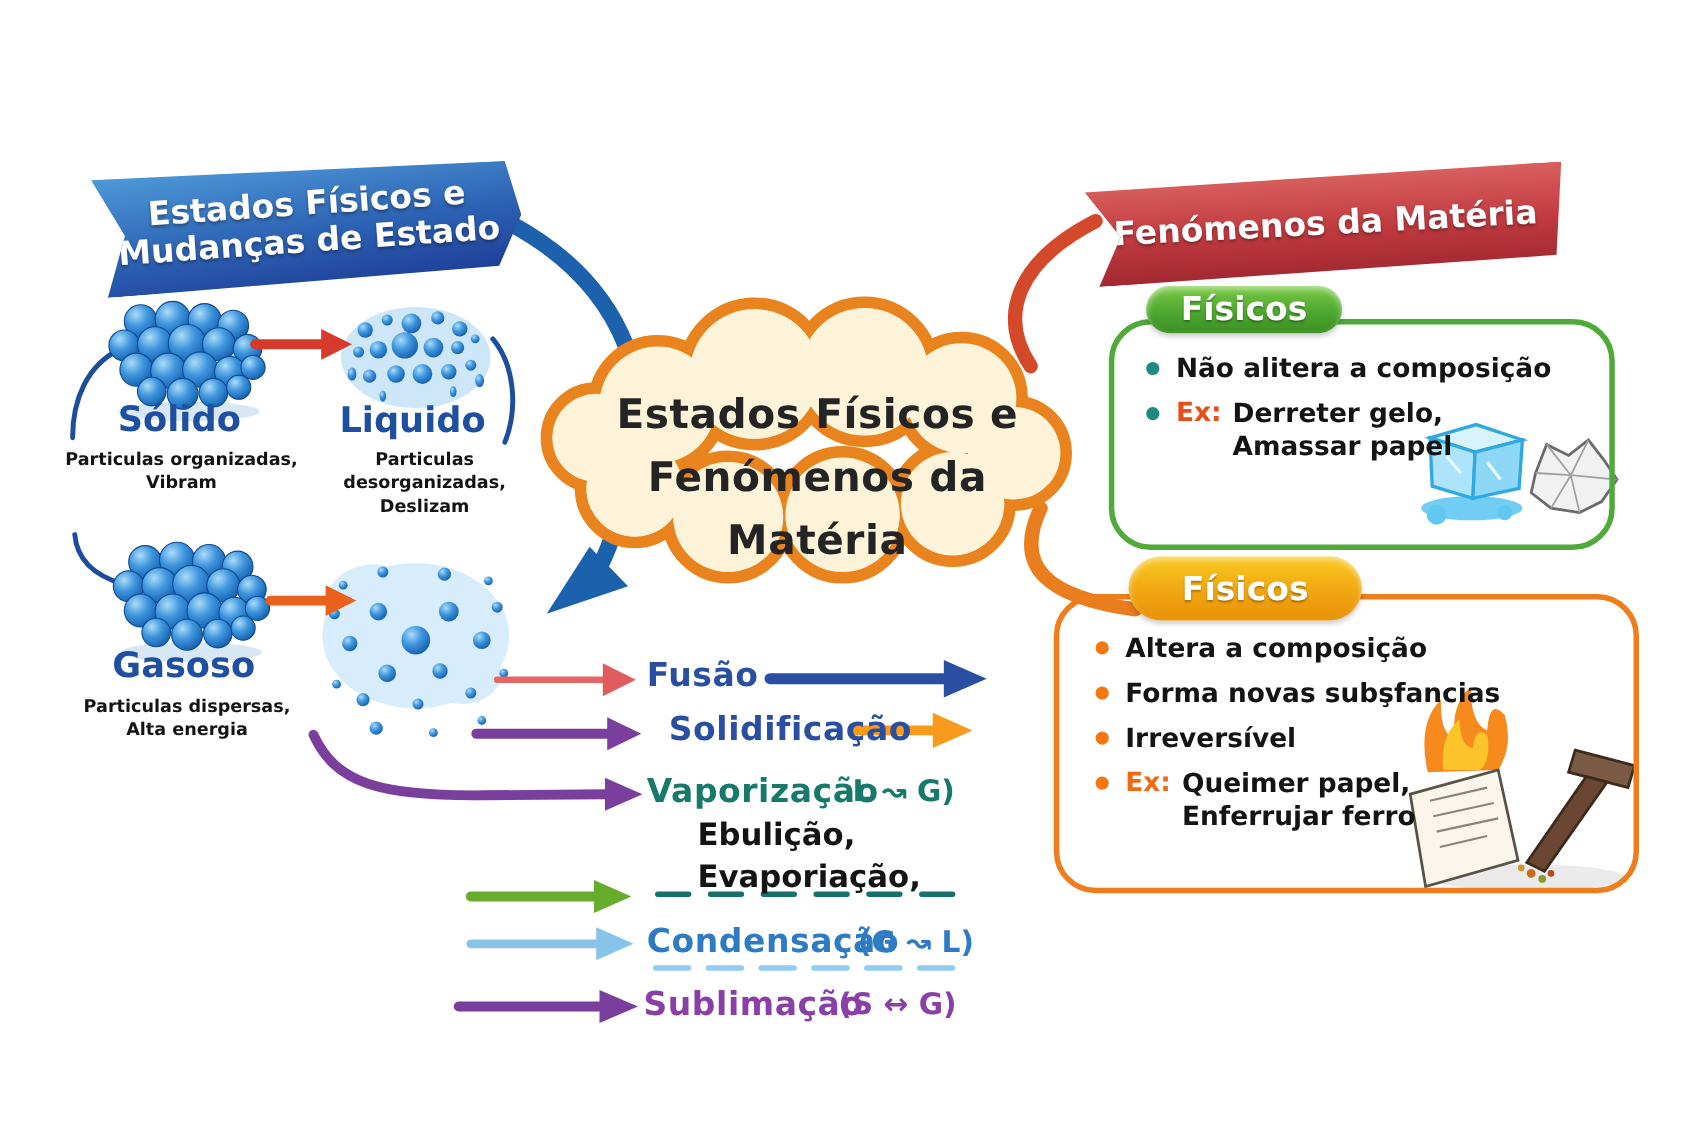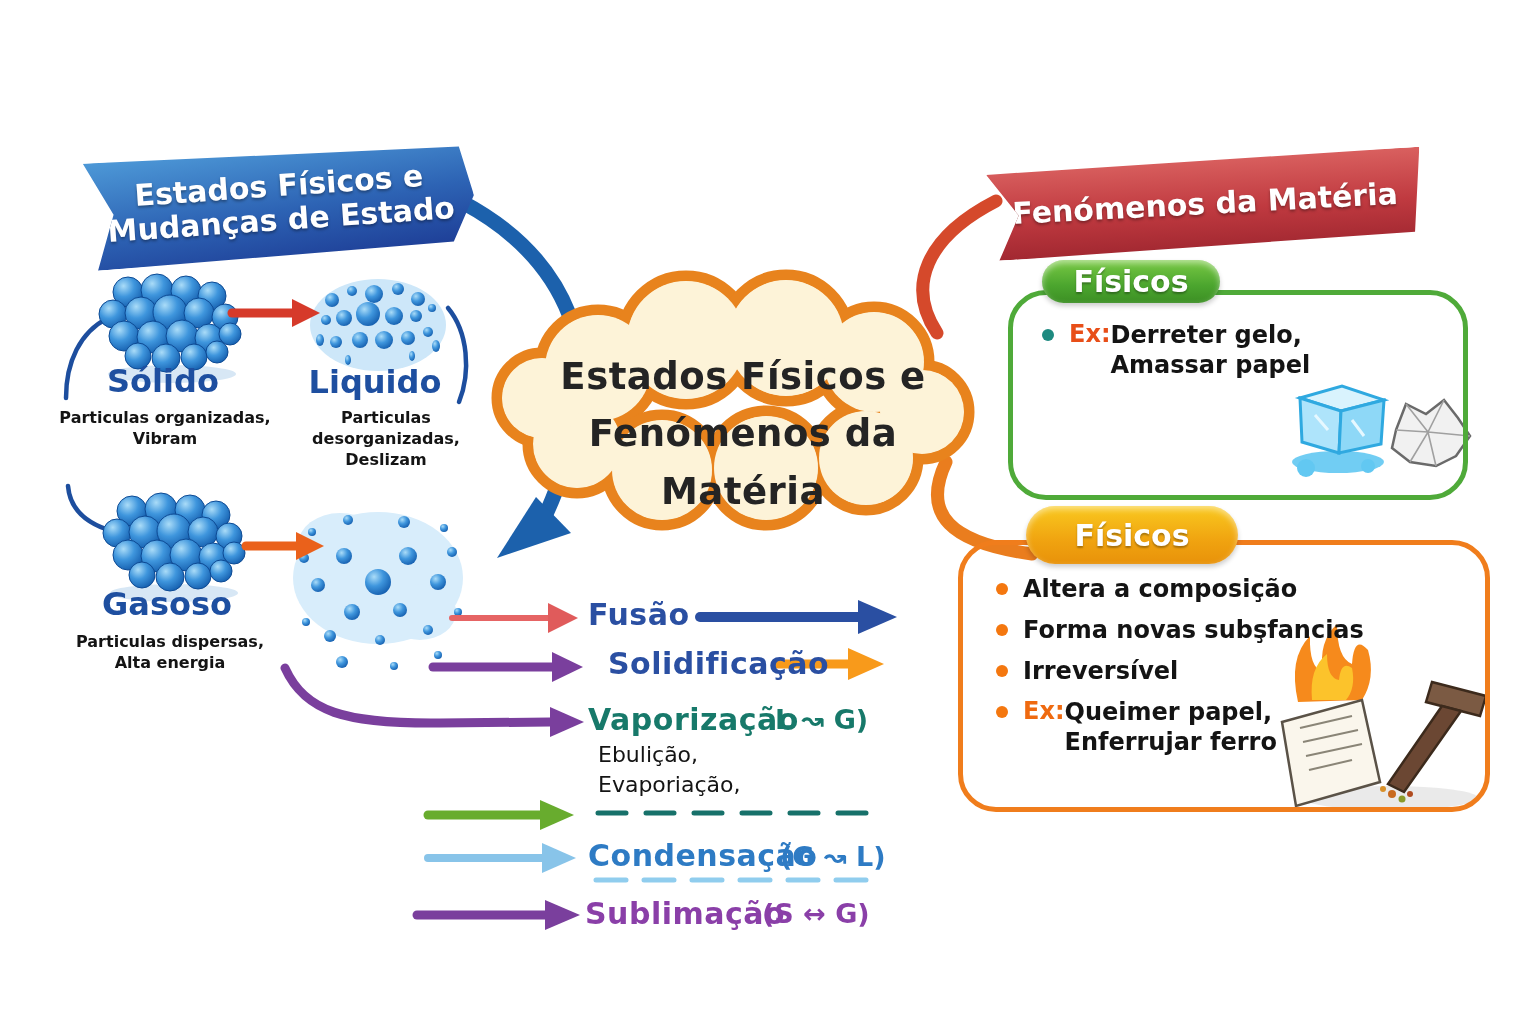--- a/index.html
+++ b/index.html
@@ -41,30 +41,30 @@
         background:linear-gradient(180deg,#79c944 0%,#4ba52e 60%,#3c8f24 100%);}
   .pill-yellow{left:1026px;top:506px;width:212px;height:58px;font-size:30px;
         background:linear-gradient(180deg,#f9c91f 0%,#f0a310 60%,#e8920a 100%);}
 
   .bullets{z-index:3;}
   .brow{display:flex;align-items:flex-start;gap:15px;margin-bottom:11px;}
   .dot{flex:0 0 auto;width:12px;height:12px;border-radius:50%;margin-top:9px;}
   .dot-teal{background:#1e8a80;}
   .dot-orange{background:#f4770f;}
   .btext{font-weight:700;font-size:24px;color:#141414;line-height:1.25;}
-  .exrow{display:flex;}
+  .exrow{display:flex;gap:10px;}
   .exprefix{font-weight:800;font-size:24px;}
   .exprefix-red{color:#e84e18;}
   .exprefix-orange{color:#ef6a10;}
 
   
   .tname{z-index:3;font-weight:800;font-size:30px;letter-spacing:.5px;}
   .tblue{color:#2a4fa2;} .tteal{color:#17796a;} .tcyan{color:#2e7bc4;} .tpurple{color:#8a3fa8;}
   .tannot{z-index:3;font-weight:800;font-size:27px;}
-  .tnote{z-index:3;font-weight:400;font-size:22px;color:#141414;line-height:1.35;}
+  .tnote{z-index:3;font-weight:700;font-size:28px;color:#141414;line-height:1.35;margin-left:36px;}
 </style>
 </head>
 <body>
 
 <div id="stage">
 
   <svg class="abs" style="left:0;top:0;z-index:1" width="1536" height="1024" viewBox="0 0 1536 1024">
     <defs>
       <radialGradient id="ball" cx="35%" cy="30%" r="80%">
         <stop offset="0%" stop-color="#aadcf8"></stop>
@@ -316,20 +316,24 @@
 desorganizadas,
 Deslizam</div>
   <div class="abs state-desc preline" style="left:40px;top:632px;width:260px">Particulas dispersas,
 Alta energia</div>
 
   <div class="abs rbox rbox-green"></div>
   <div class="abs pill pill-green">Físicos</div>
   <div class="abs bullets" style="left:1042px;top:320px;width:400px">
     <div class="brow">
       <span class="dot dot-teal"></span>
+      <span class="btext">Não alitera a composição</span>
+    </div>
+    <div class="brow">
+      <span class="dot dot-teal"></span>
       <span class="exrow">
         <span class="exprefix exprefix-red">Ex:</span>
         <span class="btext preline">Derreter gelo,
 Amassar papel</span>
       </span>
     </div>
   </div>
 
   <div class="abs rbox rbox-orange"></div>
   <div class="abs pill pill-yellow">Físicos</div>

